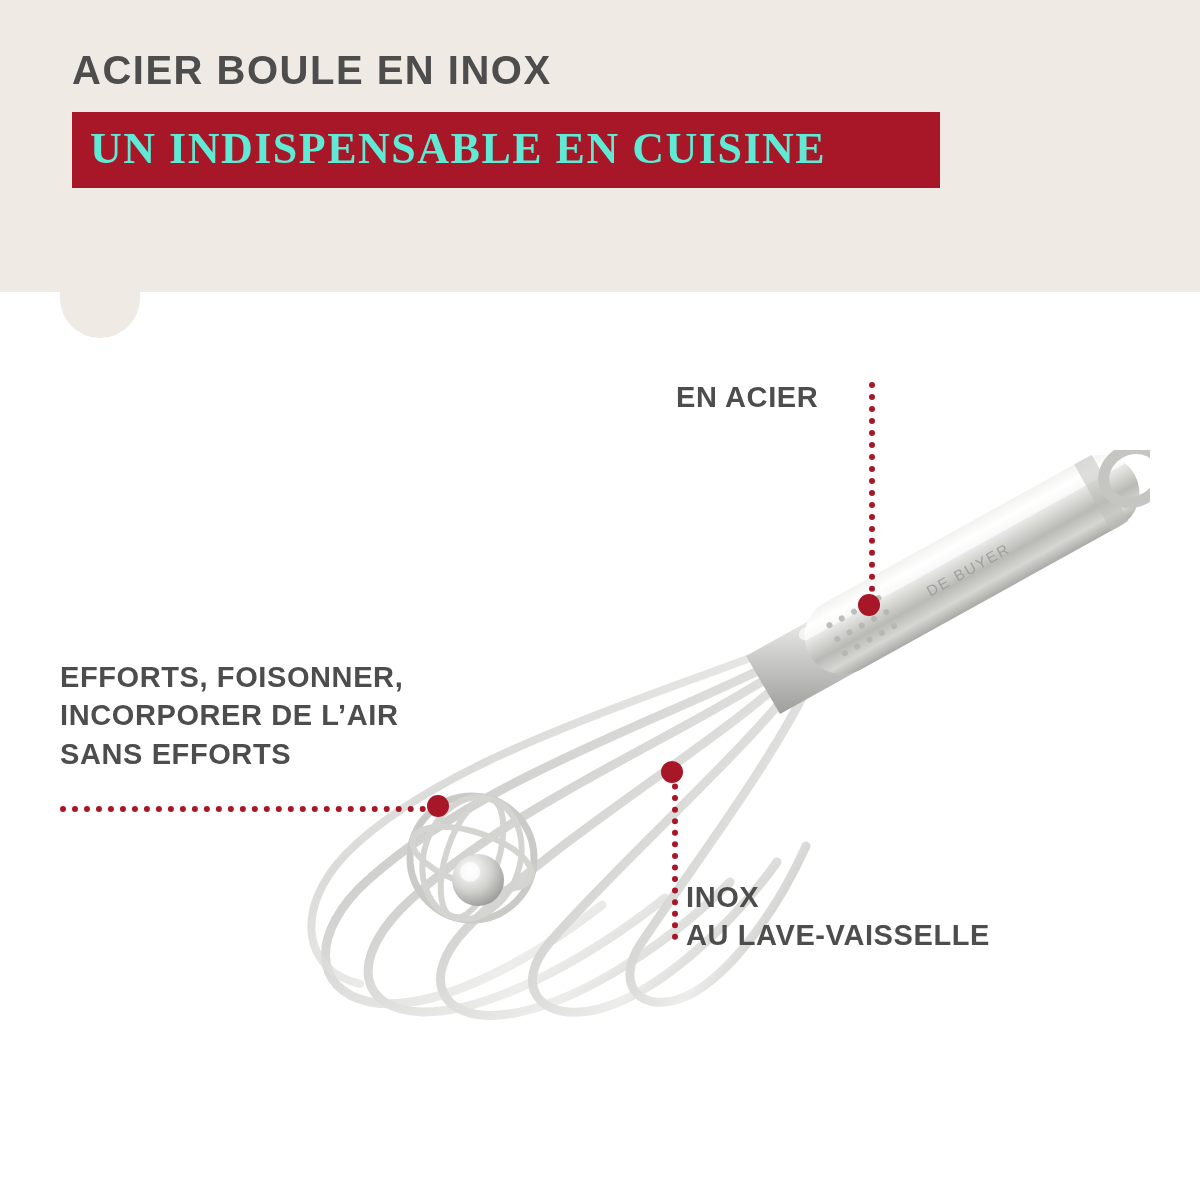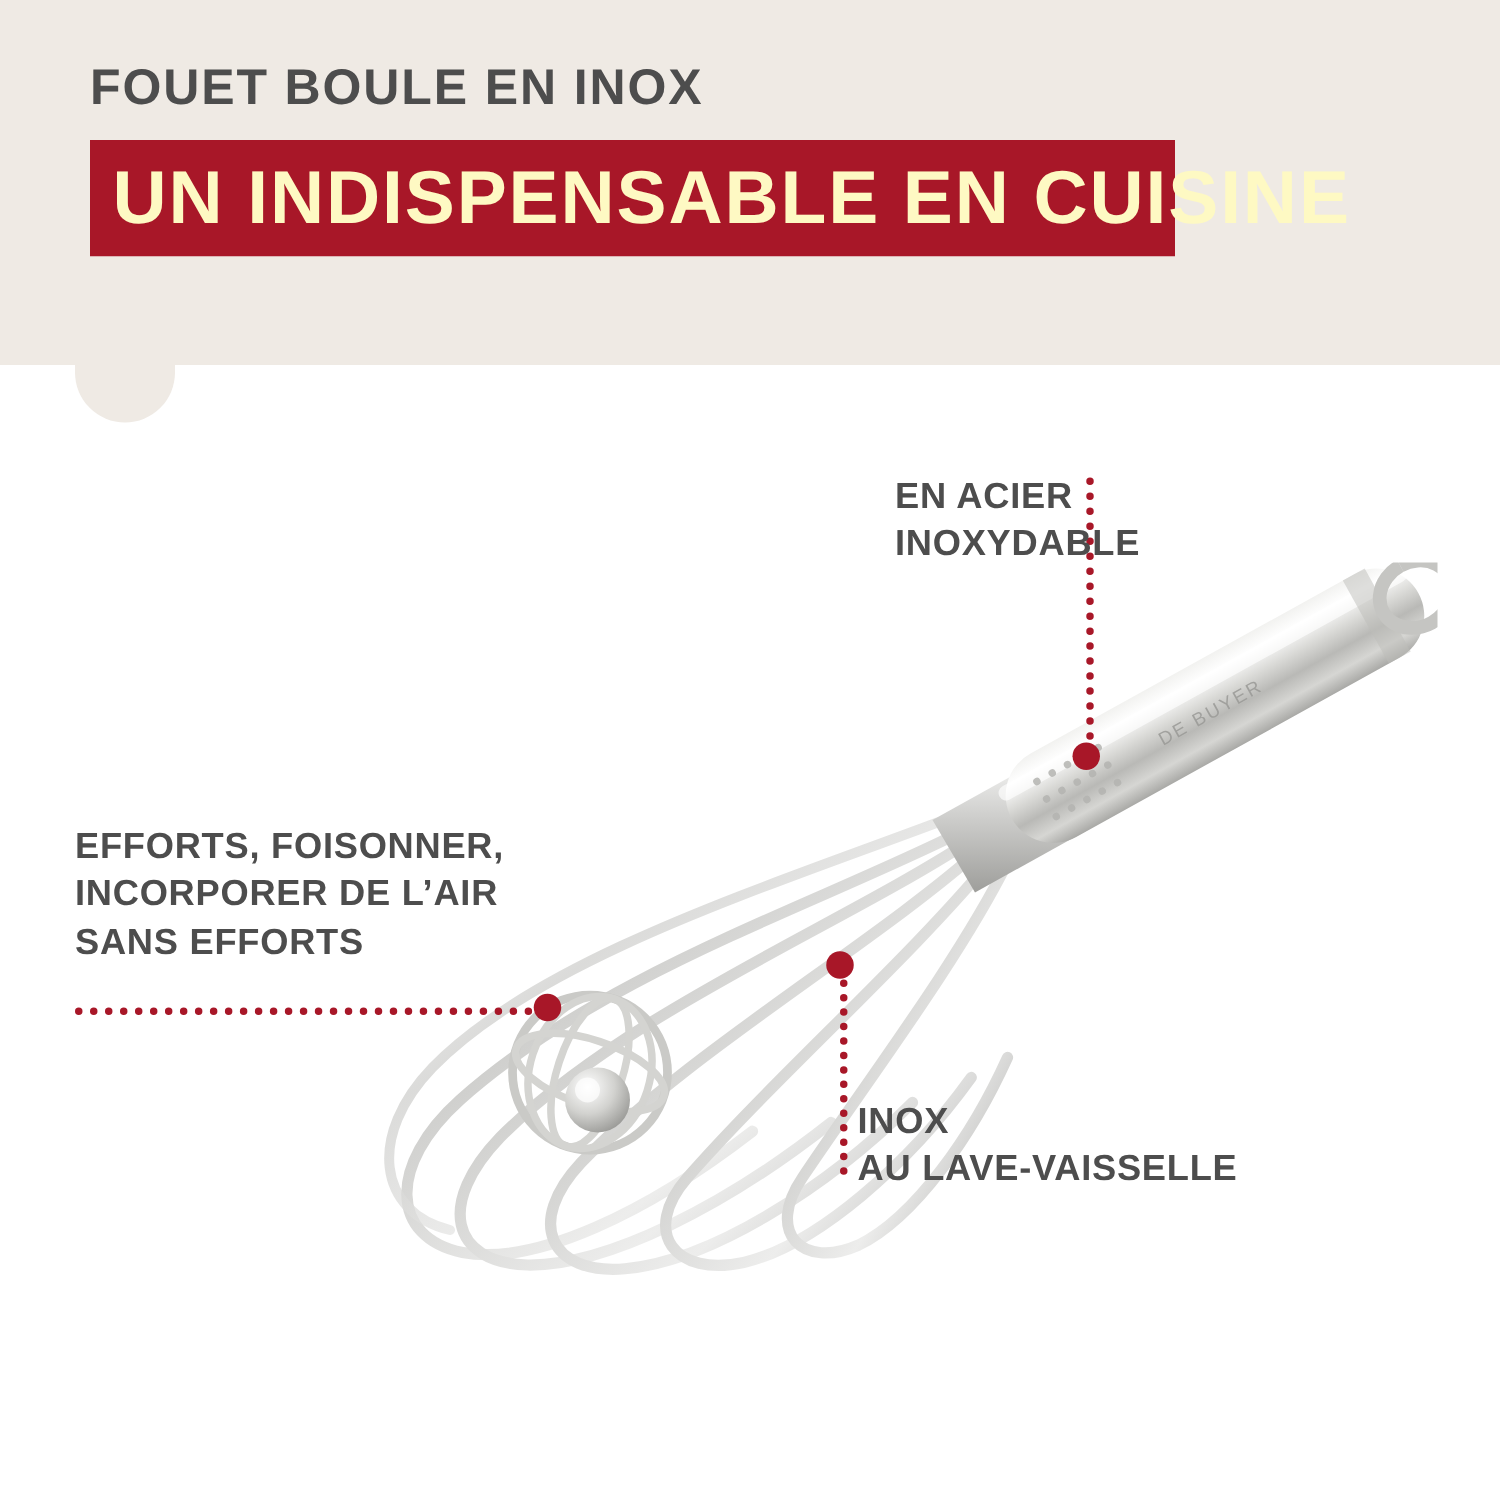--- a/index.html
+++ b/index.html
@@ -49,37 +49,38 @@
   .title-band {
     position: absolute;
     left: 72px;
     top: 112px;
     background: #a81728;
     padding: 14px 22px 16px 18px;
     box-sizing: border-box;
     width: 868px;
   }
   .title-band-text {
-    font-size: 60px;
+    font-size: 44px;
     font-weight: bold;
     letter-spacing: 1.5px;
-    color: #fef9c3;
+    color: #5eead4;
     line-height: 1.05;
     white-space: nowrap;
+    font-family: Liberation Serif, serif;
   }
   
   .callout {
     position: absolute;
     font-size: 29px;
     font-weight: bold;
     letter-spacing: 0.6px;
     color: #4d4d4d;
     line-height: 1.32;
   }
-  #callout-steel { left: 716px; top: 378px; }
+  #callout-steel { left: 676px; top: 378px; }
   #callout-whisk { left: 60px; top: 658px; }
   #callout-dishwasher { left: 686px; top: 878px; }
 
   
   .dot-line-v {
     position: absolute;
     width: 0;
     border-left: 6px dotted #a81728;
   }
   .dot-line-h {
@@ -123,21 +124,21 @@
   }
 </style>
 </head>
 <body>
 
 <div id="page">
 
   <div class="header-panel"></div>
   <div class="header-notch"></div>
 
-  <div class="title-top">FOUET BOULE EN INOX</div>
+  <div class="title-top">ACIER BOULE EN INOX</div>
 
   <div class="title-band">
     <div class="title-band-text">UN INDISPENSABLE EN CUISINE</div>
   </div>
 
   <svg id="whisk-figure" viewBox="0 0 900 600" xmlns="http://www.w3.org/2000/svg">
     <defs>
       <linearGradient id="handleGrad" x1="0" y1="0" x2="0" y2="1">
         <stop offset="0%" stop-color="#f2f2f0"></stop>
         <stop offset="18%" stop-color="#ffffff"></stop>
@@ -217,21 +218,20 @@
   <div class="dot-marker" id="marker-steel"></div>
 
   <div class="dot-line-v" id="leader-dishwasher"></div>
   <div class="dot-marker" id="marker-dishwasher"></div>
 
   <div class="dot-line-h" id="leader-whisk"></div>
   <div class="dot-marker" id="marker-whisk"></div>
 
   <div class="callout" id="callout-steel">
     <div>EN ACIER</div>
-    <div>INOXYDABLE</div>
   </div>
 
   <div class="callout" id="callout-whisk">
     <div>EFFORTS, FOISONNER,</div>
     <div>INCORPORER DE L’AIR</div>
     <div>SANS EFFORTS</div>
   </div>
 
   <div class="callout" id="callout-dishwasher">
     <div>INOX</div>

